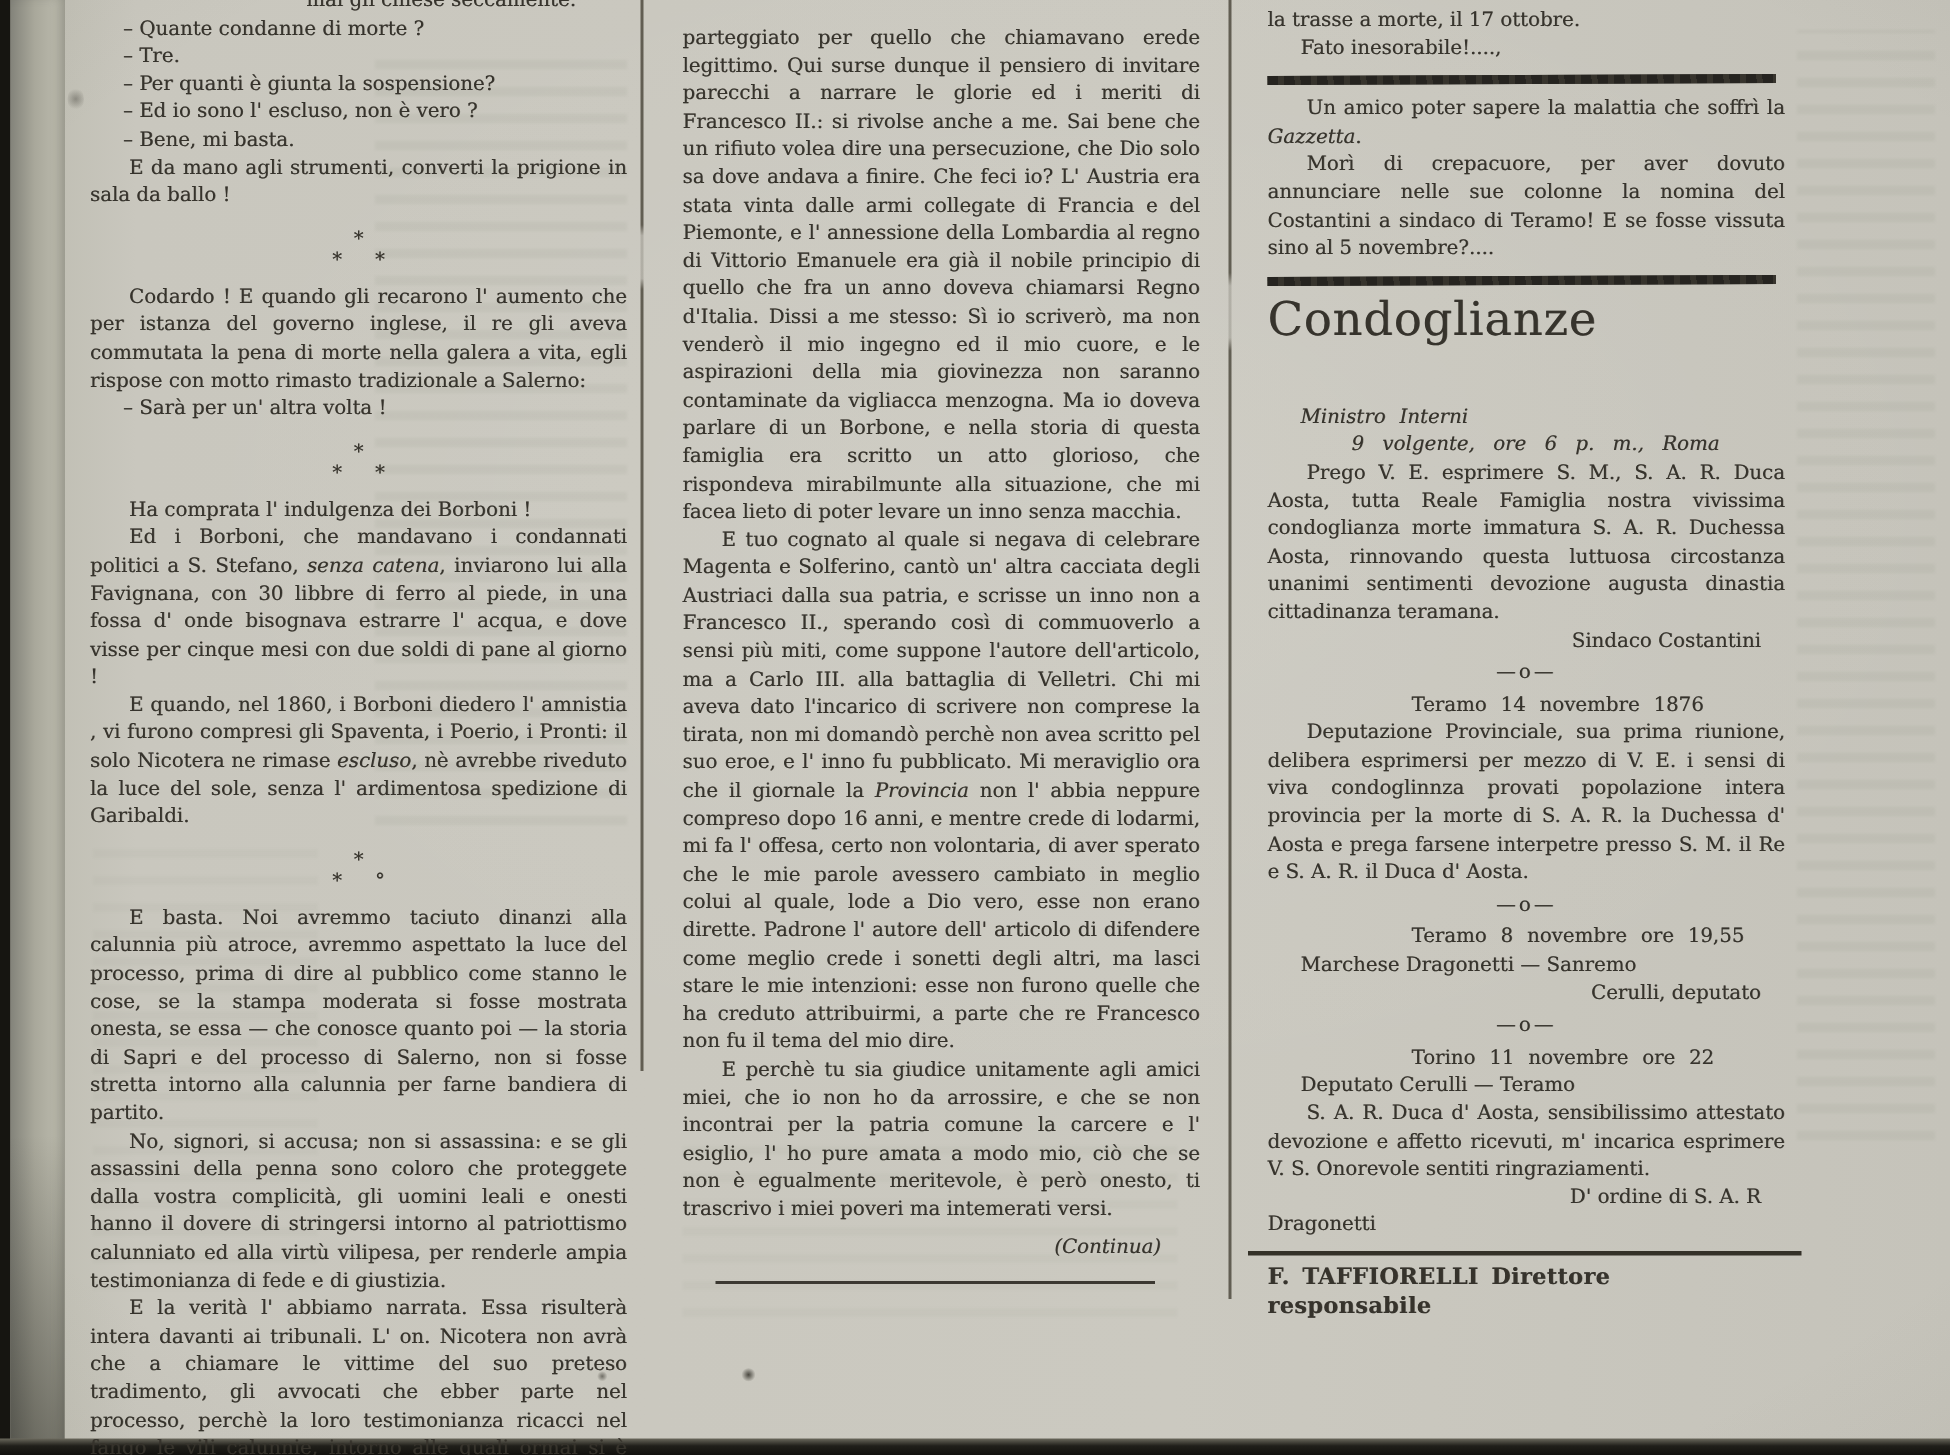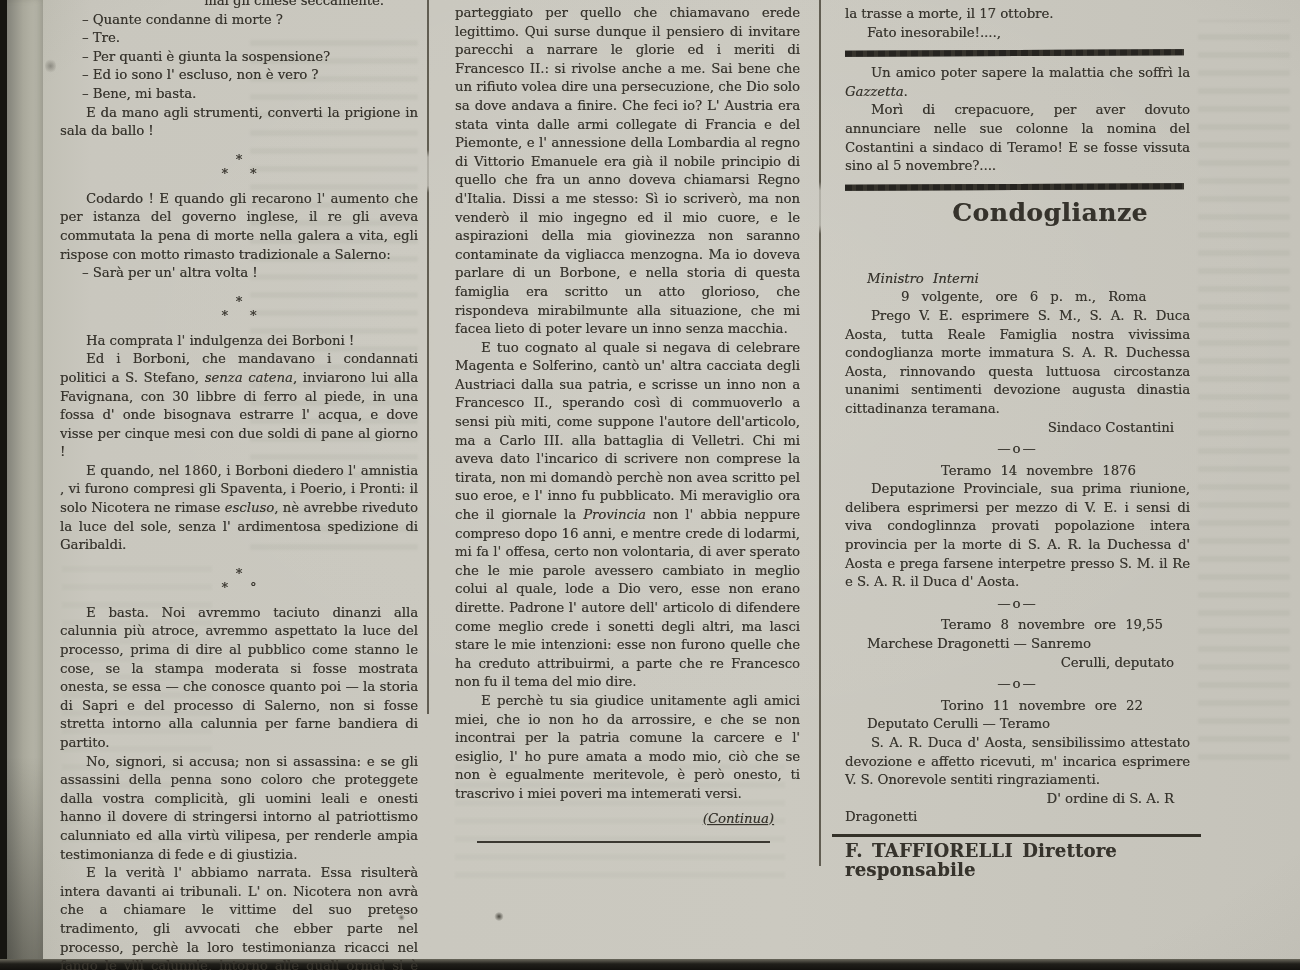--- a/index.html
+++ b/index.html
@@ -9,41 +9,41 @@
     background-image:
       radial-gradient(ellipse 900px 600px at 55% 35%, rgba(255,255,255,0.07), transparent 70%),
       radial-gradient(ellipse 1500px 1050px at 52% 48%, transparent 55%, rgba(92,90,78,0.22) 100%),
       linear-gradient(90deg,#bbbaae 0,#c9c7be 7%,#cbc9c0 60%,#c5c3ba 100%);
     font-family:"DejaVu Serif","Liberation Serif",serif;
     color:#36332c;
   }
   .page-col{position:absolute;font-size:13.2px;line-height:18.6px;
     text-shadow:0.3px 0.3px 0.4px rgba(54,51,44,0.55);}
   #col-left{left:60px;width:358px;top:-8px;}
-  #col-mid{left:455px;width:345px;top:4px;}
+  #col-mid{left:455px;width:345px;top:17px;}
   #col-right{left:845px;width:345px;top:5px;}
 
   .p{text-align:justify;text-indent:26px;margin:0;}
   .pni{text-align:justify;text-indent:0;margin:0;}
   .frag{text-align:right;padding-right:34px;}
   .dlg{padding-left:22px;}
   .ind1{padding-left:22px;}
-  .ind2{padding-left:56px;word-spacing:8px;}
+  .ind2{padding-left:56px;word-spacing:8px;font-style:italic;}
   .ind3{padding-left:96px;word-spacing:5px;}
   .it-line{font-style:italic;word-spacing:5px;margin-top:42px;}
   .right{text-align:right;padding-right:16px;}
   .right2{padding-right:52px;}
-  .cont{text-align:right;padding-right:26px;font-style:italic;margin-top:6px;text-decoration:underline;}
+  .cont{text-align:right;padding-right:26px;font-style:italic;margin-top:6px;}
   .it{font-style:italic;}
   .sep{text-align:center;line-height:11px;margin:13px 0 11px;font-size:13px;}
   .sep .sep-b{letter-spacing:9px;padding-left:9px;margin-top:3px;}
   .sepo{text-align:center;letter-spacing:2px;margin:3px 0;}
-  .heading{font-size:25px;font-weight:bold;text-align:right;padding-right:42px;
+  .heading{font-size:31px;font-weight:normal;text-align:left;padding-right:42px;
     margin:7px 0 3px;letter-spacing:0.5px;line-height:30px;}
-  .footer{font-weight:bold;font-size:18px;word-spacing:3px;letter-spacing:0.2px;margin-top:3px;}
+  .footer{font-weight:bold;font-size:15px;word-spacing:3px;letter-spacing:0.2px;margin-top:3px;}
   .ruleT{height:6px;margin:8px 6px 8px 0;transform:rotate(-0.25deg);
     background-color:#2c2a25;
     background-image:repeating-linear-gradient(90deg,#262420 0 7px,#37342d 7px 11px);}
   .ruleMid{height:2px;background:#3b3831;width:85%;margin:13px 0 0 22px;}
   .ruleEnd{height:3px;background:#343128;width:107%;margin:7px 0 5px -13px;}
 
   .vline{position:absolute;width:2px;
     background:linear-gradient(180deg,#474337 0 21%,rgba(71,67,55,0.25) 22% 26%,#474337 27% 100%);
     opacity:0.8;}
   #vline-1{left:427px;top:0;height:714px;}

